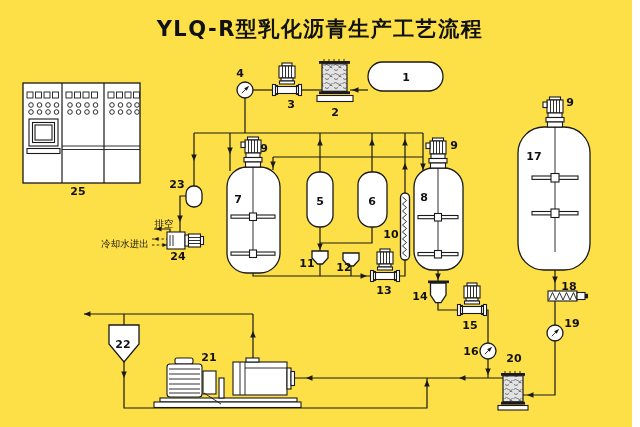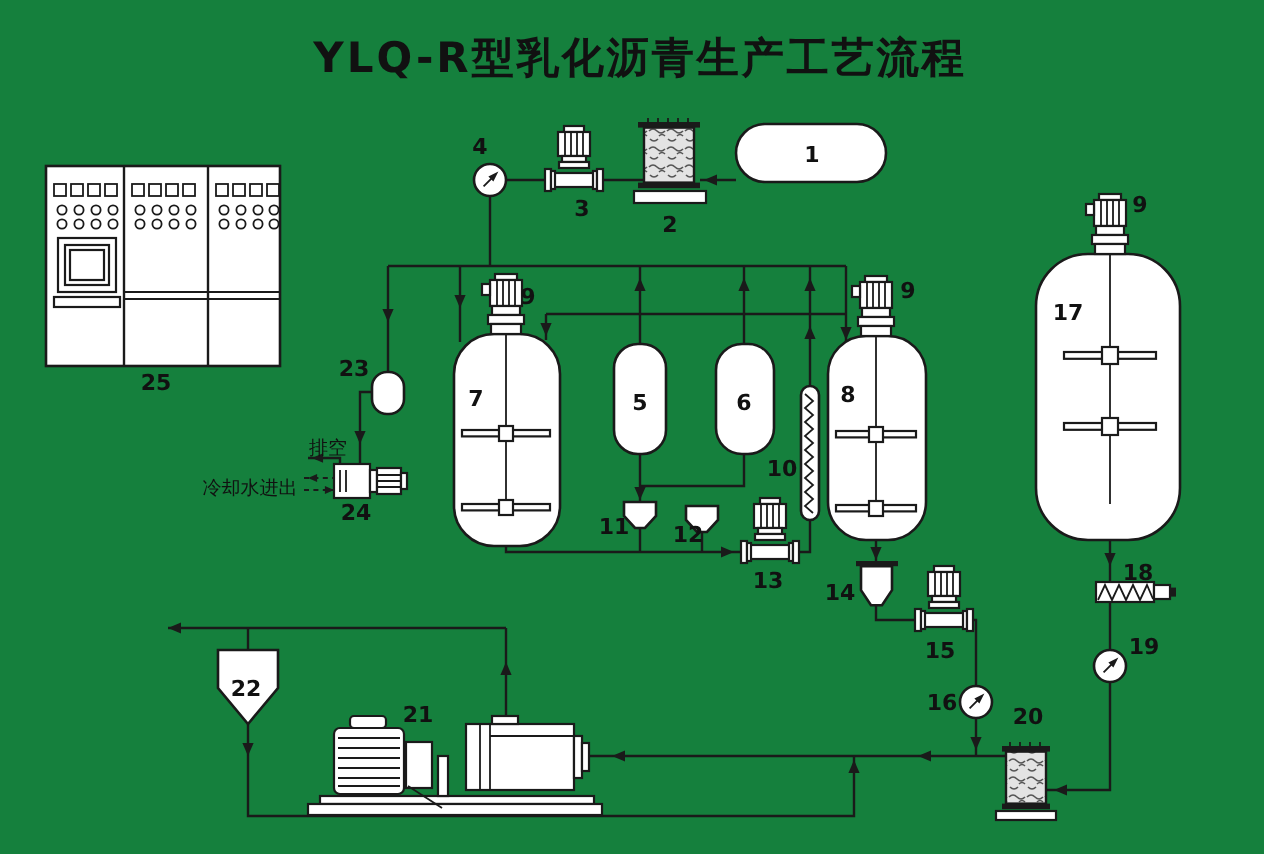--- a/index.html
+++ b/index.html
@@ -1,16 +1,16 @@
 <!DOCTYPE html>
 <html><head>
 <meta charset="utf-8">
 <style>
   html,body{margin:0;padding:0;background:#fff;}
-  #stage{width:632px;height:427px;background:#15803d;position:relative;overflow:hidden;}
+  #stage{width:632px;height:427px;background:#fde047;position:relative;overflow:hidden;}
   svg{display:block;}
   svg text{font-family:"DejaVu Sans","Liberation Sans",sans-serif;fill:#111;}
   .num{font-size:11px;font-weight:600;text-anchor:middle;}
   .cjk{font-size:9.5px;text-anchor:middle;}
   .title-t{font-size:21px;font-weight:bold;text-anchor:middle;letter-spacing:1.5px;}
   .ln{stroke:#1a1a1a;stroke-width:1.2;fill:none;stroke-linejoin:miter;}
   .lnthin{stroke:#1a1a1a;stroke-width:0.9;fill:none;}
   .fw{fill:#ffffff;stroke:#1a1a1a;stroke-width:1.3;}
   .fwt{fill:#ffffff;stroke:#1a1a1a;stroke-width:1.1;}
   .fd{fill:#1a1a1a;stroke:none;}

